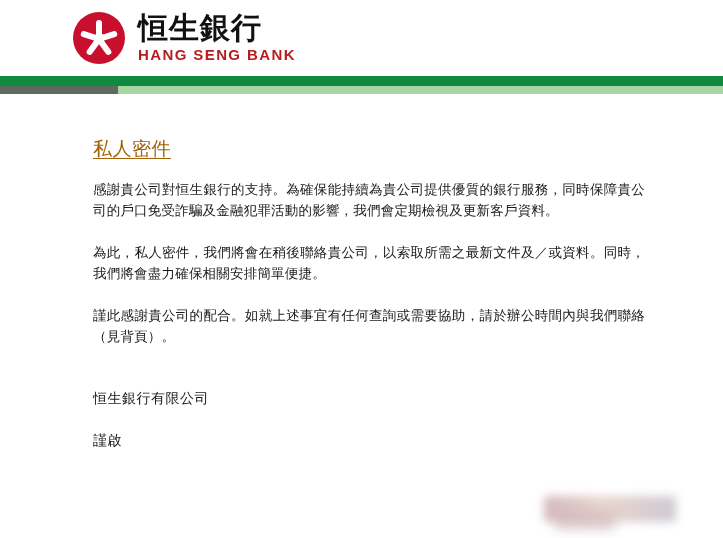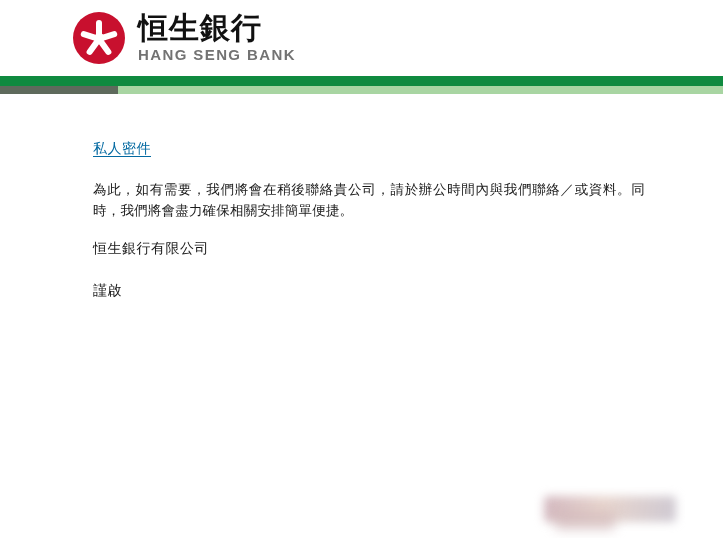--- a/index.html
+++ b/index.html
@@ -81,21 +81,21 @@
     line-height: 33px;
     font-weight: bold;
     color: #111111;
     letter-spacing: 1px;
   }
   .logo-en {
     font-family: "Liberation Sans", sans-serif;
     font-size: 15px;
     line-height: 18px;
     font-weight: bold;
-    color: #737373;
+    color: #b91c1c;
     letter-spacing: 1.4px;
     margin-top: 2px;
   }
 
   
   .banner {
     position: relative;
     height: 24px;
     width: 100%;
   }
@@ -134,26 +134,26 @@
 
   
   .letter {
     position: relative;
     padding: 38px 78px 0 93px;
     box-sizing: border-box;
     font-family: "DejaVu Sans", sans-serif;
     color: #1a1a1a;
   }
   .title-underline {
-    font-size: 14px;
+    font-size: 19px;
     line-height: 20px;
     text-decoration: underline;
     text-underline-offset: 3px;
     font-weight: normal;
-    color: #0369a1;
+    color: #a16207;
     letter-spacing: 0.5px;
   }
   .salutation {
     margin-top: 27px;
     font-size: 14px;
     line-height: 20px;
     letter-spacing: 0.5px;
   }
   .subject {
     margin-top: 26px;
@@ -164,21 +164,21 @@
     letter-spacing: 0.5px;
   }
   .para {
     margin-top: 21px;
     font-size: 13.5px;
     line-height: 21px;
     letter-spacing: 0.2px;
     text-align: justify;
   }
   .signoff-company {
-    margin-top: 17px;
+    margin-top: 41px;
     font-size: 14px;
     line-height: 20px;
     letter-spacing: 0.5px;
   }
   .signoff-closing {
     margin-top: 22px;
     font-size: 14px;
     line-height: 20px;
     letter-spacing: 0.5px;
   }
@@ -231,21 +231,23 @@
 
   <div class="banner">
     <div class="bar-green-main"></div>
     <div class="bar-dark"></div>
     <div class="bar-light"></div>
     <div class="bar-white"></div>
   </div>
 
   <div class="letter">
     <div class="title-underline">私人密件</div>
-    <div class="para">為此，如有需要，我們將會在稍後聯絡貴公司，請於辦公時間內與我們聯絡／或資料。同時，我們將會盡力確保相關安排簡單便捷。</div>
+    <div class="para">感謝貴公司對恒生銀行的支持。為確保能持續為貴公司提供優質的銀行服務，同時保障貴公司的戶口免受詐騙及金融犯罪活動的影響，我們會定期檢視及更新客戶資料。</div>
+    <div class="para">為此，私人密件，我們將會在稍後聯絡貴公司，以索取所需之最新文件及／或資料。同時，我們將會盡力確保相關安排簡單便捷。</div>
+    <div class="para">謹此感謝貴公司的配合。如就上述事宜有任何查詢或需要協助，請於辦公時間內與我們聯絡（見背頁）。</div>
     <div class="signoff-company">恒生銀行有限公司</div>
     <div class="signoff-closing">謹啟</div>
 
   </div>
 
   <div class="smudge"></div>
   <div class="smudge2"></div>
 </div>
 
 </body></html>

